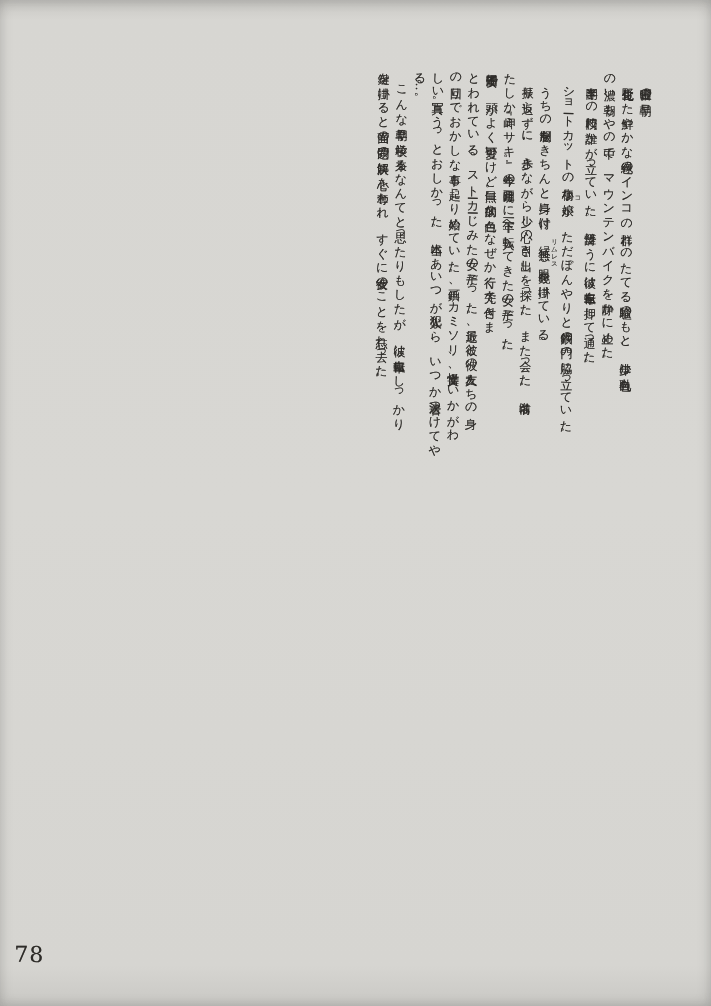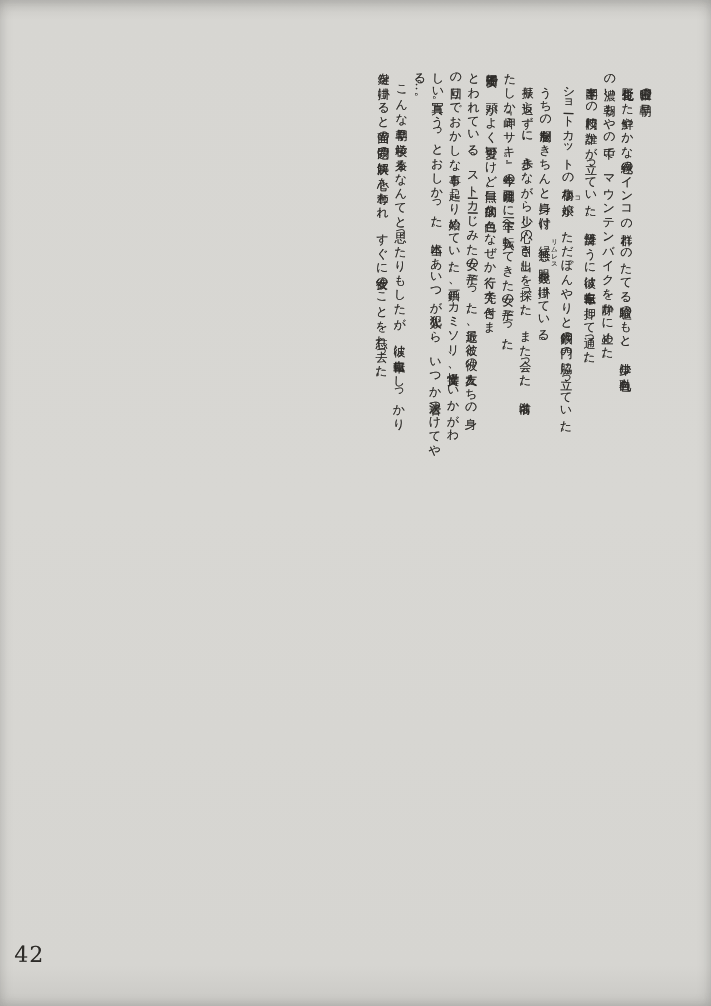--- a/index.html
+++ b/index.html
@@ -147,14 +147,14 @@
       <div class="line redacted"></div>
       <div class="line redacted"></div>
       <div class="line redacted"></div>
       <div class="line redacted"></div>
       <div class="line redacted"></div>
       <div class="line redacted"></div>
       <div class="line redacted"></div>
       <div class="line redacted"></div>
       <div class="line redacted"></div>
     </div>
-  <div id="page-number">42</div>
+  <div id="page-number">78</div>
 </div>
 
 </body></html>

